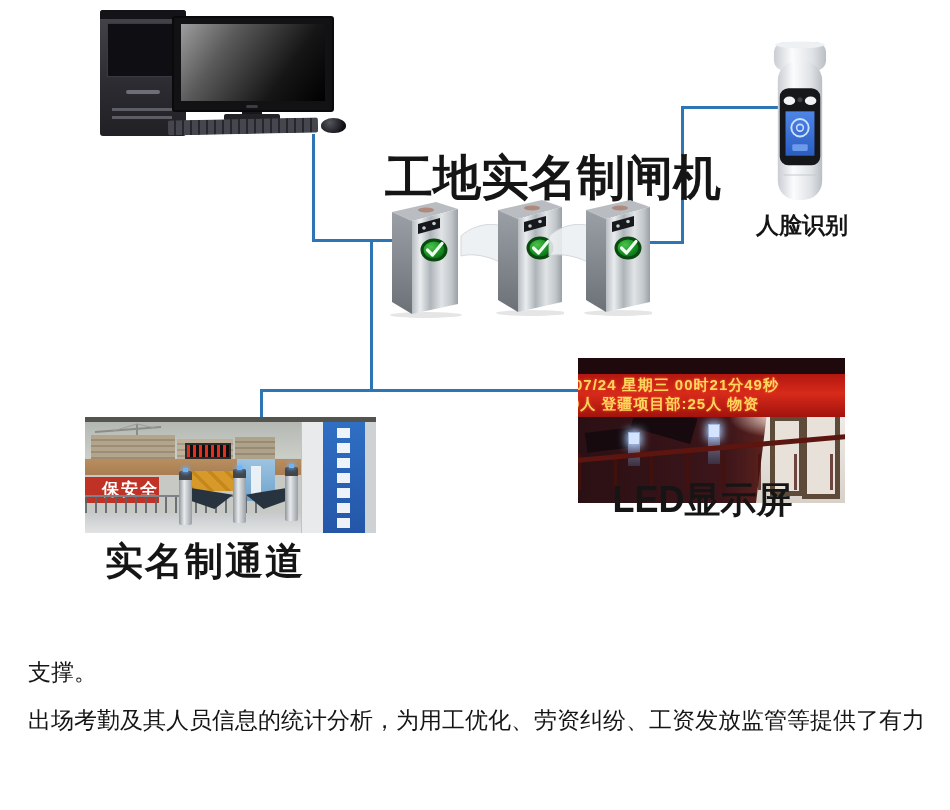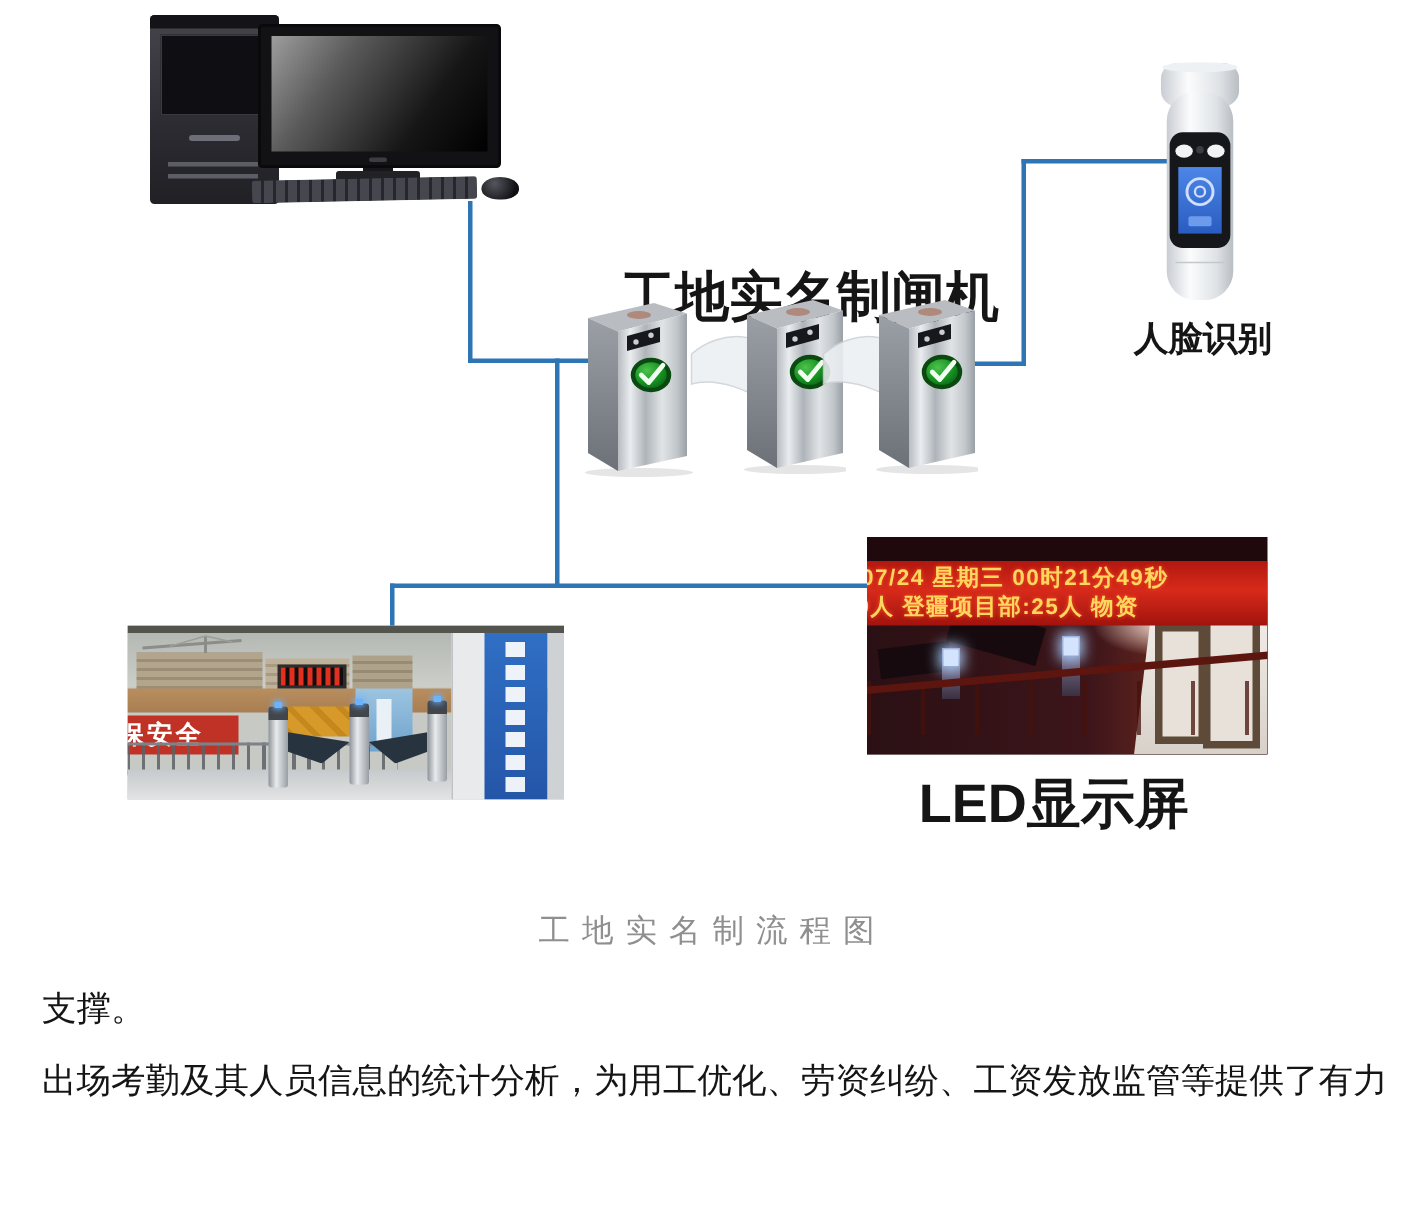--- a/index.html
+++ b/index.html
@@ -55,21 +55,21 @@
   .ch-bldg{position:absolute;}
   .ch-dirt{position:absolute;left:0;top:42px;width:291px;height:16px;background:linear-gradient(180deg,#b98e5f,#a87e52);}
   .ch-ledsign{position:absolute;left:100px;top:26px;width:46px;height:16px;background:#2c2c2c;padding:0;}
   .ch-ledsign-in{position:absolute;left:2px;top:2px;right:2px;bottom:2px;background:#110d0d;
          background-image:repeating-linear-gradient(90deg,#e23020 0 3px,transparent 3px 6px);background-size:100% 4px;background-repeat:repeat;}
   .ch-board{position:absolute;left:152px;top:42px;width:38px;height:42px;background:linear-gradient(180deg,#9dc4e1,#6fa3cc);}
   .ch-board-tower{position:absolute;left:14px;top:7px;width:10px;height:28px;background:#eaf1f6;}
   .ch-machine{position:absolute;left:96px;top:54px;width:64px;height:20px;
          background:repeating-linear-gradient(45deg,#d79a2a 0 8px,#c5881d 8px 12px);}
   .ch-banner{position:absolute;left:0;top:60px;width:74px;height:26px;background:#c03226;
-         color:#fff;font-weight:bold;font-size:17px;letter-spacing:2px;line-height:26px;text-align:left;text-indent:-6px;}
+         color:#fff;font-weight:bold;font-size:17px;letter-spacing:2px;line-height:26px;text-align:right;text-indent:-6px;}
   .ch-fence{position:absolute;left:0;top:78px;width:180px;height:22px;
          background:repeating-linear-gradient(90deg,rgba(92,97,102,.85) 0 2px,transparent 2px 10px);}
   .ch-rail{position:absolute;left:0;width:180px;height:2px;background:#7c8287;}
   .ch-floor{position:absolute;left:0;top:96px;width:291px;height:20px;background:linear-gradient(180deg,#c7cacc,#e1e3e4);}
   .pillar{position:absolute;width:13px;height:54px;border-radius:2px;
          background:linear-gradient(90deg,#8e949a,#e8ebed 40%,#989ea4);}
   .pillar-cap{position:absolute;left:0;top:0;width:13px;height:9px;background:#42454a;border-radius:2px 2px 0 0;}
   .pillar-glow{position:absolute;left:4px;top:-3px;width:5px;height:4px;background:#6ab4ff;box-shadow:0 0 4px 1px rgba(106,180,255,.9);}
   .ch-wing{position:absolute;background:#27333f;}
   .ch-column{position:absolute;left:216px;top:5px;width:22px;height:111px;background:#e9eaec;border-left:1px solid #c0c2c6;}
@@ -139,21 +139,21 @@
   </div>
   <div class="abs stand-neck"></div>
   <div class="abs stand-base"></div>
   <div class="abs monitor">
     <div class="monitor-screen"></div>
     <div class="monitor-dot"></div>
   </div>
   <div class="abs keyboard"></div>
   <div class="abs mouse"></div>
 
-  <div class="node-label" style="left:400px;top:146px;width:280px;font-size:36px;margin-top:28px;">工地实名制闸机</div>
+  <div class="node-label" style="left:385px;top:146px;width:280px;font-size:48px;">工地实名制闸机</div>
 
   <svg class="abs" style="left:384px;top:196px;" width="82" height="122" viewBox="0 0 82 122">
     <ellipse cx="42" cy="119" rx="36" ry="3" fill="rgba(0,0,0,0.10)"></ellipse>
     <polygon points="8,16 52,6 74,13 28,25" fill="#b9bdc1"></polygon>
     <ellipse cx="42" cy="14" rx="8" ry="2.6" fill="#a85f42" opacity="0.55"></ellipse>
     <polygon points="8,16 28,25 28,118 8,106" fill="url(#metalSide)"></polygon>
     <polygon points="28,25 74,13 74,108 28,118" fill="url(#metalFront)"></polygon>
     <polygon points="34,28 56,22 56,32 34,38" fill="#17181c"></polygon>
     <circle cx="40" cy="32" r="1.8" fill="#c9ced3"></circle>
       <circle cx="50" cy="27.5" r="1.8" fill="#c9ced3"></circle>
@@ -244,20 +244,21 @@
       <div class="pillar-cap"></div>
       <div class="pillar-glow"></div>
     </div>
     <div class="ch-column"></div>
     <div class="ch-vbanner">
       <div class="ch-vbanner-text"></div>
     </div>
     <div class="ch-sliver"></div>
     <div class="ch-edge"></div>
   </div>
+  <div class="node-label" style="left:80px;top:536px;width:250px;font-size:38px;letter-spacing:2px;">实名制通道</div>
 
   <div class="photo led-photo">
     <div class="led-scene"></div>
     <div class="led-glow"></div>
     <div class="led-wall"></div>
     <div class="door" style="left:192px;top:58px;width:24px;height:70px;"></div>
     <div class="door" style="left:224px;top:53px;width:28px;height:78px;"></div>
     <div class="led-board" style="left:55px;top:52px;width:62px;height:26px;transform:rotate(16deg);"></div>
     <div class="led-board" style="left:8px;top:72px;width:48px;height:20px;transform:rotate(-7deg);"></div>
     <div class="led-post" style="left:50px;top:74px;width:12px;height:34px;">
@@ -266,22 +267,21 @@
     <div class="led-post" style="left:130px;top:66px;width:12px;height:40px;">
       <div class="led-post-light" style="left:1px;top:1px;width:10px;height:12px;"></div>
     </div>
     <div class="led-posts-strip"></div>
     <div class="led-rail"></div>
     <div class="led-band">
       <div class="led-line" style="left:-4px;top:2px;">07/24 星期三 00时21分49秒</div>
       <div class="led-line" style="left:-7px;top:21px;">0人 登疆项目部:25人 物资</div>
     </div>
   </div>
-  <div class="node-label" style="left:595px;top:512px;width:215px;font-size:36px;">LED显示屏</div>
-
-  <div class="caption">工地实名制流程图</div>
+  <div class="node-label" style="left:595px;top:476px;width:215px;font-size:36px;">LED显示屏</div>
+
 
   <div class="para">
     <div>支撑。</div>
     <div>出场考勤及其人员信息的统计分析，为用工优化、劳资纠纷、工资发放监管等提供了有力</div>
   </div>
 
 </div>
 
 </body></html>

